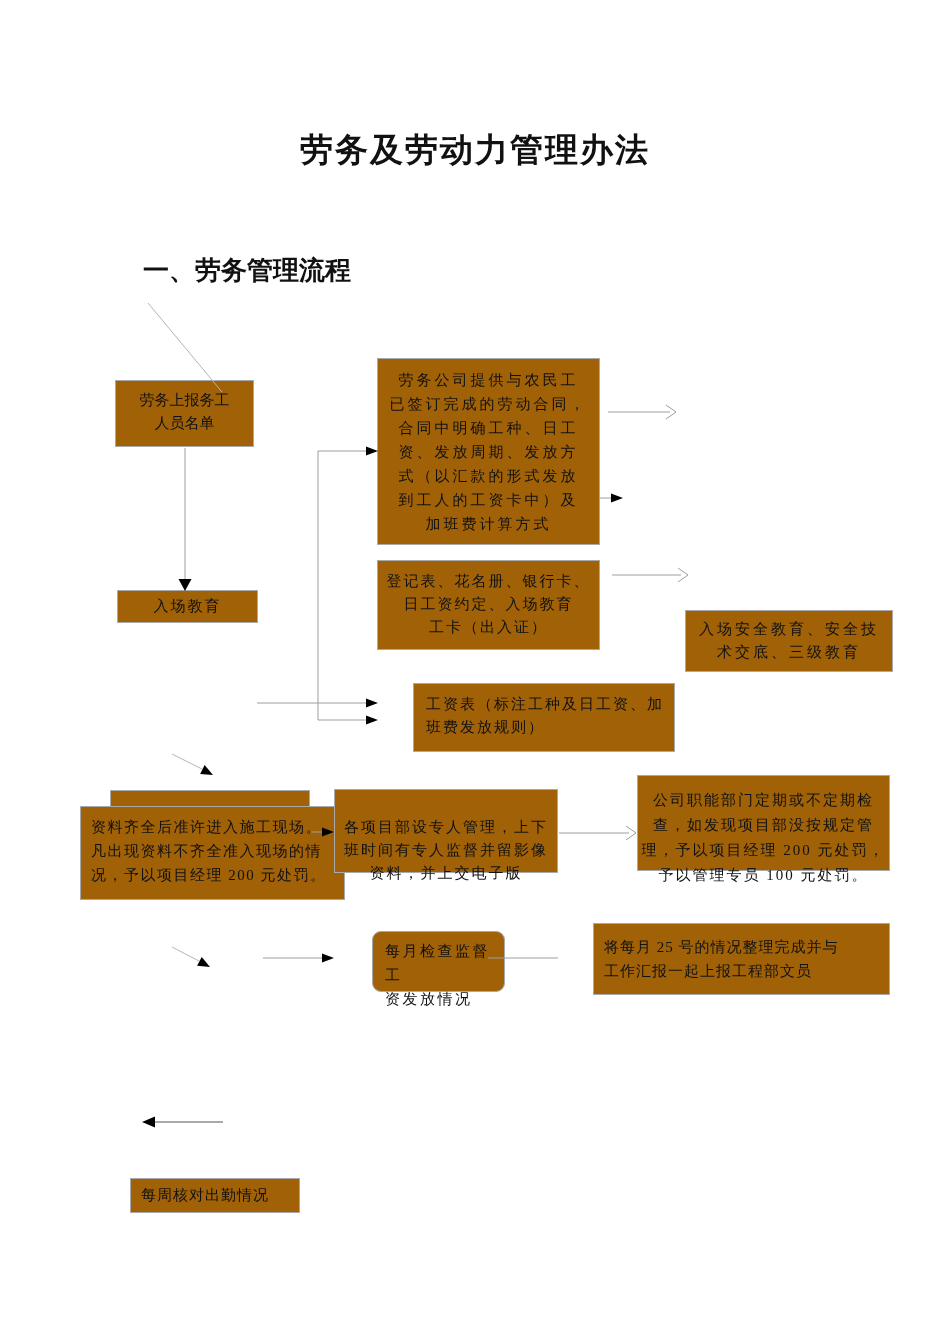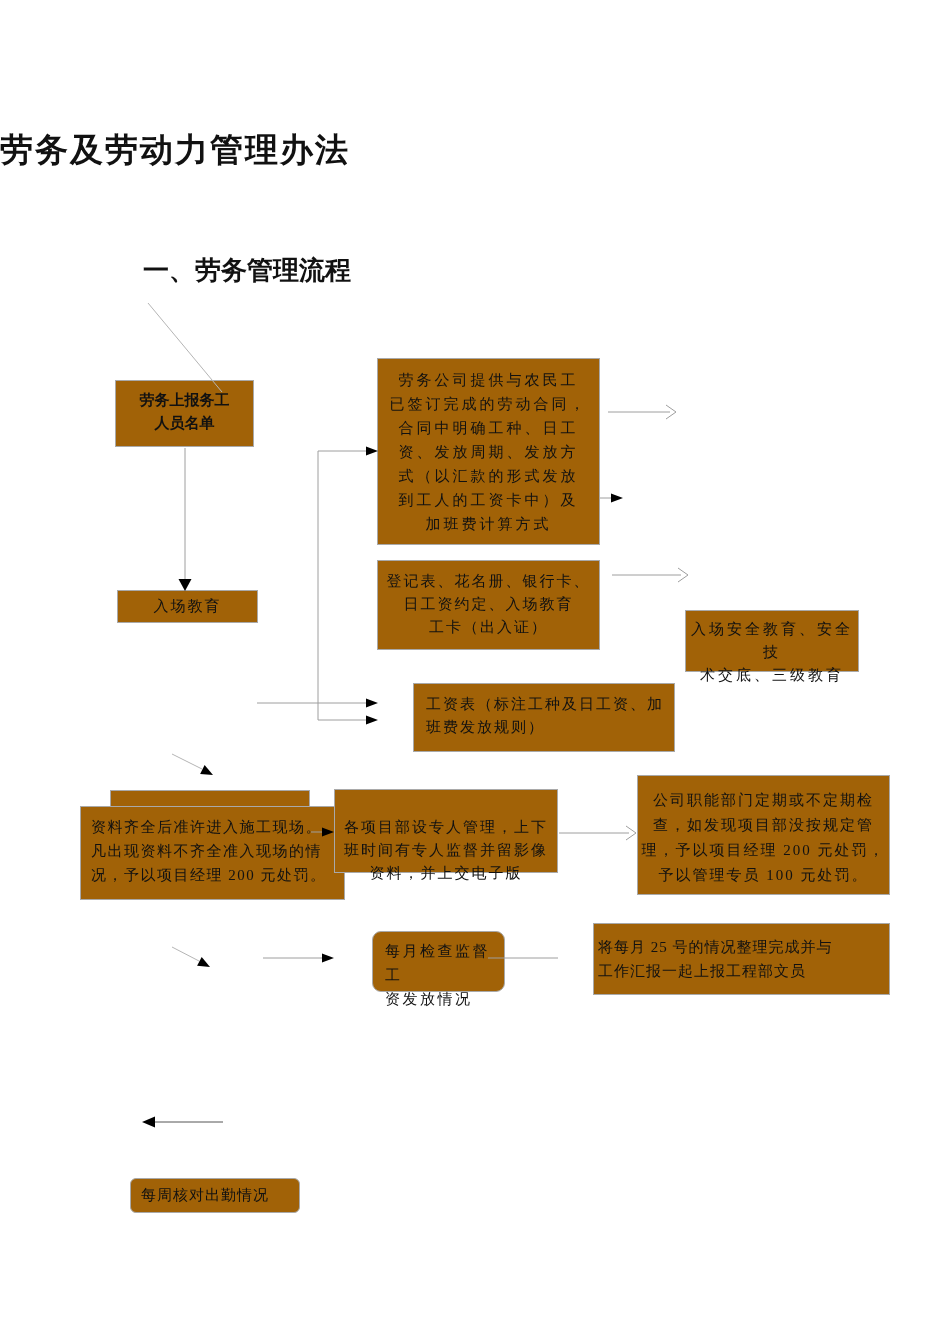--- a/index.html
+++ b/index.html
@@ -2,21 +2,21 @@
 <html><head>
 <meta charset="utf-8">
 <style>
   html,body{margin:0;padding:0;background:#888;}
   .page{
     position:relative;width:950px;height:1344px;background:#ffffff;
     font-family:"Liberation Serif","DejaVu Serif",serif;color:#111;
     overflow:hidden;margin:0 auto;
   }
   .doc-title{
-    position:absolute;left:0;top:128px;width:950px;
+    position:absolute;left:0;top:128px;width:950px;text-align:center;
     font-size:33px;font-weight:bold;letter-spacing:2px;
   }
   .section-heading{
     position:absolute;left:143px;top:253px;
     font-size:26px;font-weight:bold;
   }
   .box{
     position:absolute;box-sizing:border-box;
     border:1px solid #a9a9a9;background:#a16207;
     font-size:15px;line-height:23px;white-space:pre-line;
@@ -31,64 +31,64 @@
 </head>
 <body>
 
 <div class="page">
 
   <div class="doc-title">劳务及劳动力管理办法</div>
   <div class="section-heading">一、劳务管理流程</div>
 
   <div class="box ghost" style="left:110px;top:790px;width:200px;height:62px;"></div>
 
-  <div class="box center" style="left:115px;top:380px;width:139px;height:67px;padding-top:8px;font-weight:bold;">劳务上报务工
+  <div class="box center" style="left:115px;top:380px;width:139px;height:67px;padding-top:8px;">劳务上报务工
 人员名单</div>
 
   <div class="box center spread" style="left:377px;top:358px;width:223px;height:187px;padding-top:9px;line-height:24px;">劳务公司提供与农民工
 已签订完成的劳动合同，
 合同中明确工种、日工
 资、发放周期、发放方
 式（以汇款的形式发放
 到工人的工资卡中）及
 加班费计算方式</div>
 
 
   <div class="box center" style="left:117px;top:590px;width:141px;height:33px;line-height:31px;letter-spacing:2px;">入场教育</div>
 
   <div class="box center spread" style="left:377px;top:560px;width:223px;height:90px;padding-top:9px;letter-spacing:2px;">登记表、花名册、银行卡、
 日工资约定、入场教育
 工卡（出入证）</div>
 
-  <div class="box center spread" style="left:685px;top:610px;width:174px;height:62px;padding-top:7px;">入场安全教育、安全技
+  <div class="box center spread" style="left:685px;top:610px;width:208px;height:62px;padding-top:7px;">入场安全教育、安全技
 术交底、三级教育</div>
 
   <div class="box left" style="left:378px;top:683px;width:262px;height:69px;padding:9px 0 0 12px;letter-spacing:2px;">工资表（标注工种及日工资、加
 班费发放规则）</div>
 
   <div class="box left" style="left:45px;top:806px;width:265px;height:94px;padding:8px 0 0 10px;letter-spacing:1.5px;line-height:24px;">资料齐全后准许进入施工现场。
 凡出现资料不齐全准入现场的情
 况，予以项目经理 200 元处罚。</div>
 
   <div class="box center spread" style="left:334px;top:789px;width:224px;height:84px;padding-top:26px;letter-spacing:2px;">各项目部设专人管理，上下
 班时间有专人监督并留影像
 资料，并上交电子版</div>
 
-  <div class="box center" style="left:637px;top:775px;width:253px;height:120px;padding-top:12px;letter-spacing:2px;line-height:25px;">公司职能部门定期或不定期检
+  <div class="box center" style="left:637px;top:775px;width:253px;height:96px;padding-top:12px;letter-spacing:2px;line-height:25px;">公司职能部门定期或不定期检
 查，如发现项目部没按规定管
 理，予以项目经理 200 元处罚，
 予以管理专员 100 元处罚。</div>
 
   <div class="box left" style="left:337px;top:931px;width:133px;height:61px;padding:7px 0 0 12px;letter-spacing:2.5px;line-height:24px;border-radius:9px;">每月检查监督工
 资发放情况</div>
 
-  <div class="box left" style="left:558px;top:923px;width:297px;height:72px;padding:11px 0 0 4px;letter-spacing:1px;line-height:24px;">将每月 25 号的情况整理完成并与
+  <div class="box left" style="left:558px;top:923px;width:297px;height:72px;padding:11px 0 0 10px;letter-spacing:1px;line-height:24px;">将每月 25 号的情况整理完成并与
 工作汇报一起上报工程部文员</div>
 
-  <div class="box left" style="left:95px;top:1178px;width:170px;height:35px;padding-left:10px;line-height:33px;letter-spacing:1px;border-radius:6px;">每周核对出勤情况</div>
+  <div class="box left" style="left:95px;top:1178px;width:170px;height:35px;padding-left:10px;line-height:33px;letter-spacing:1px;">每周核对出勤情况</div>
 
   <svg class="connectors" width="950" height="1344" viewBox="0 0 950 1344">
 
     <g>
       <line x1="148" y1="303" x2="222" y2="392" stroke="#b5b5b5" stroke-width="1"></line>
     </g>
 
     <g>
       <line x1="185" y1="448" x2="185" y2="579" stroke="#9e9e9e" stroke-width="1"></line>
       <polygon points="185,591 178.5,579 191.5,579" fill="#000"></polygon>

